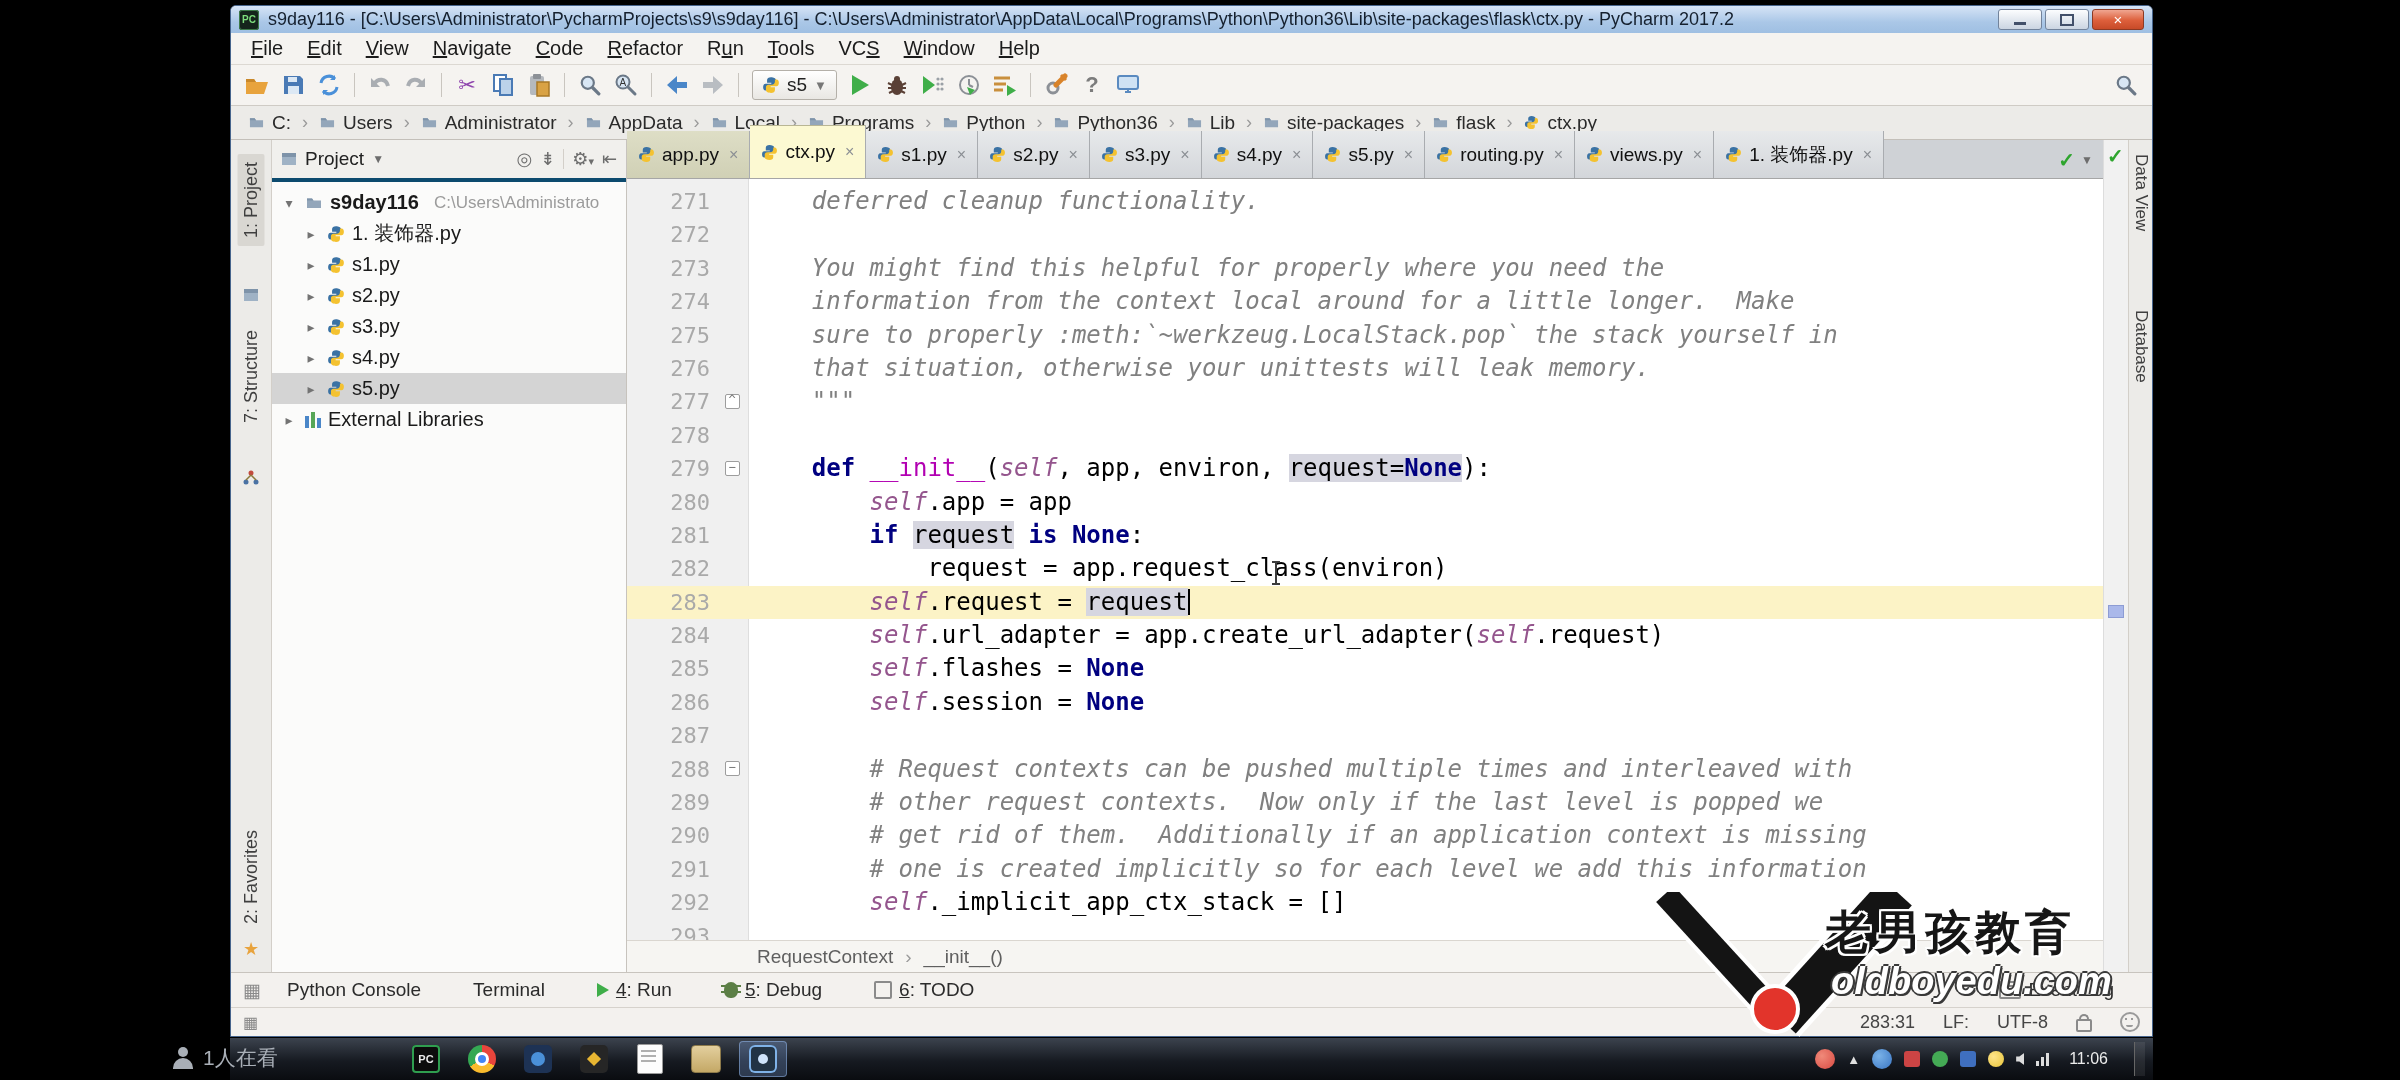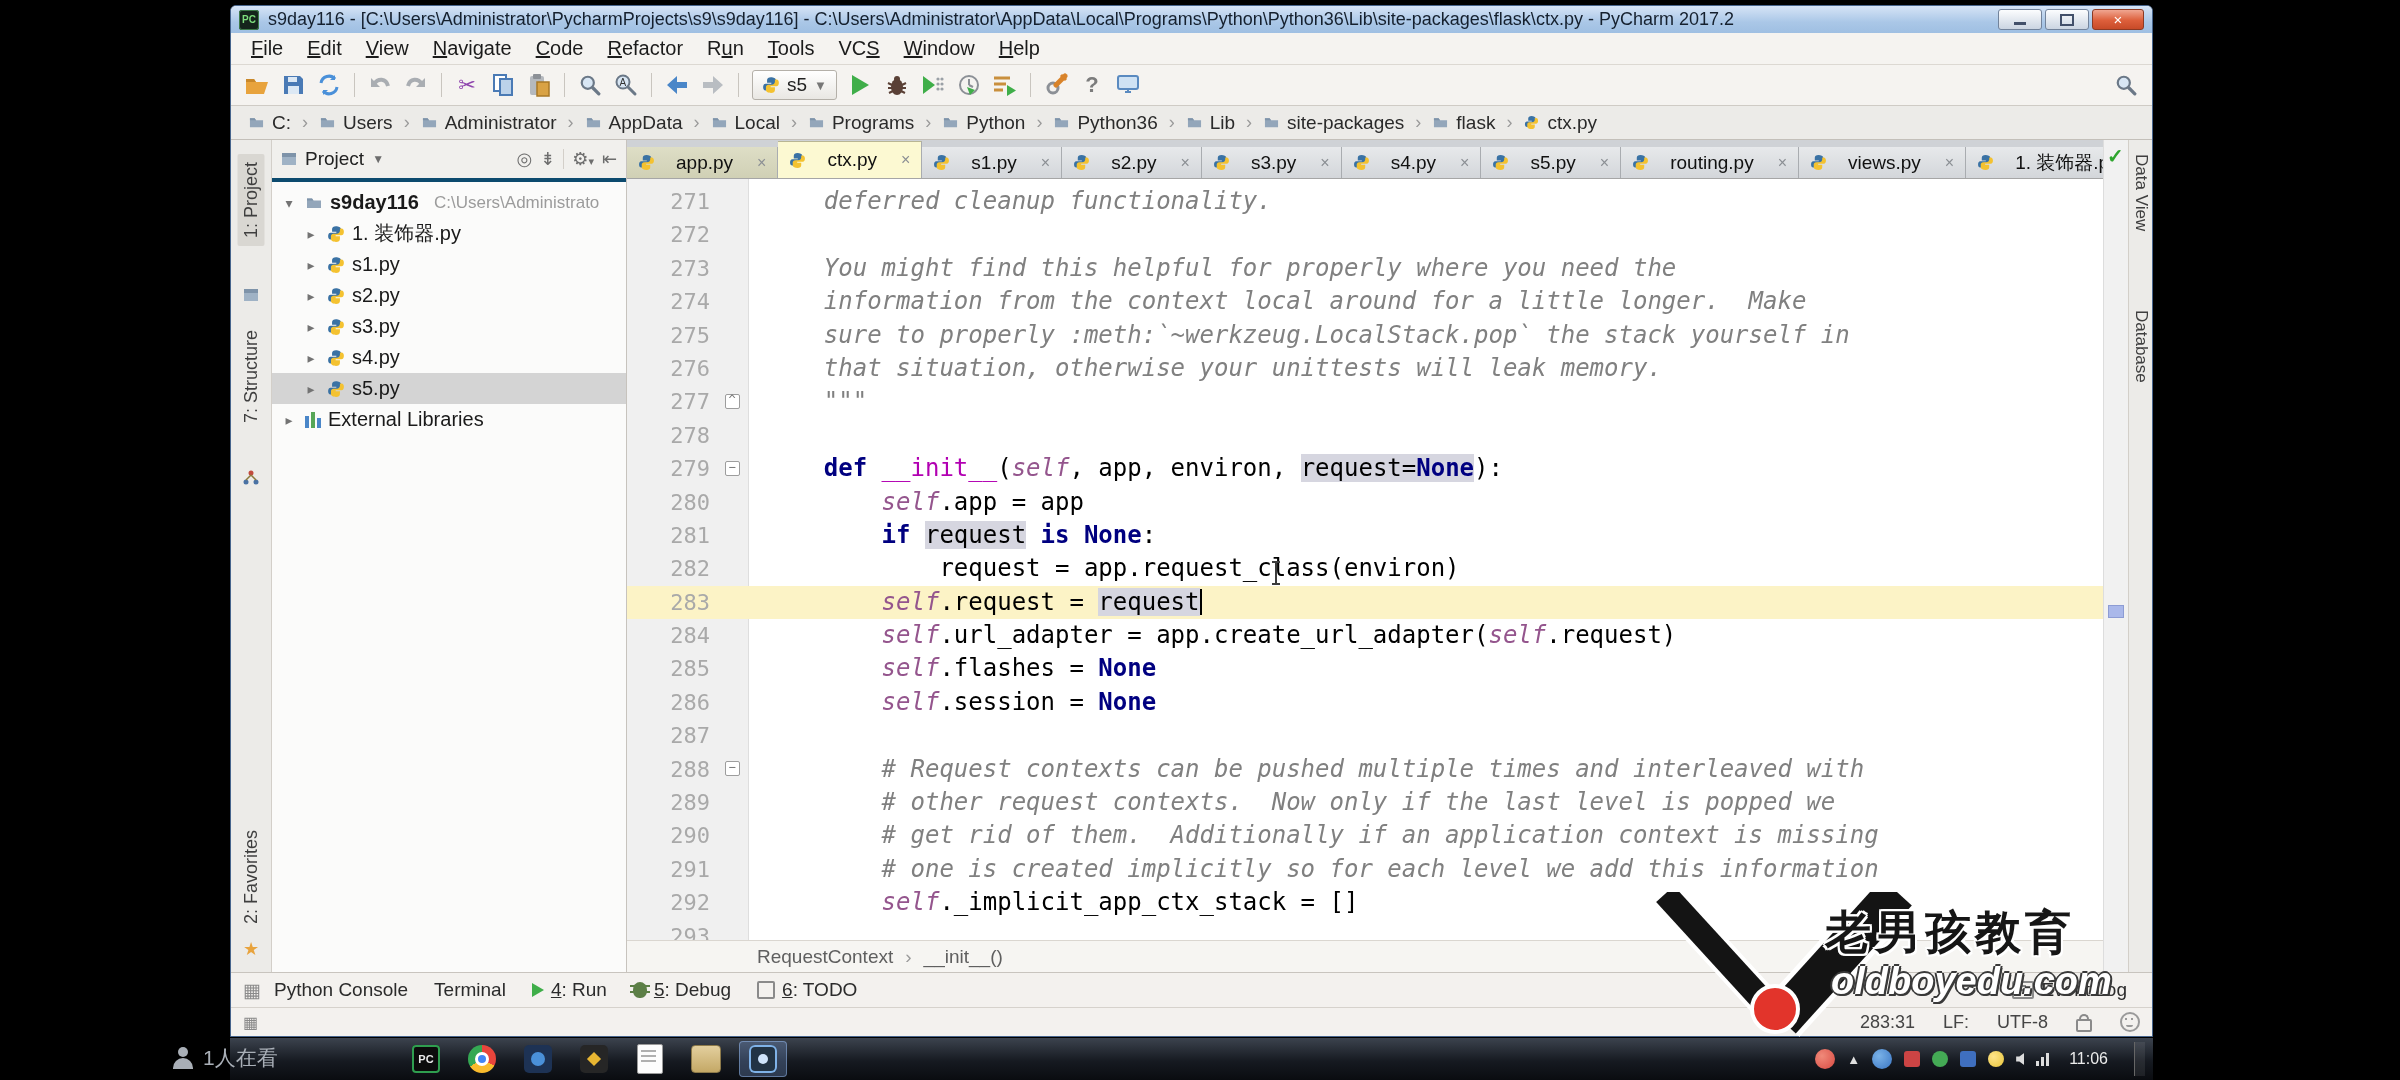--- a/index.html
+++ b/index.html
@@ -69,36 +69,36 @@
   .boldname{font-weight:bold;}
   .libico{display:flex;gap:2px;align-items:flex-end;height:16px;}
   .libico i{width:4px;background:#4a86c8;display:block;}
   .libico i:nth-child(2){background:#57a657;height:16px;}
   .libico i:nth-child(1){height:12px;}
   .libico i:nth-child(3){height:10px;background:#4a86c8;}
 
   
   .ecol{flex:1;display:flex;flex-direction:column;min-width:0;}
   .tabbar{height:38px;flex:none;background:#cfd2d6;display:flex;align-items:flex-end;border-bottom:1px solid #a6a6a6;}
-  .tab{height:31px;display:flex;align-items:center;gap:21px;padding:0 11px;font-size:19px;color:#111;
+  .tab{height:31px;display:flex;align-items:center;gap:7px;padding:8px 11px;font-size:19px;color:#111;
        background:linear-gradient(#e7e9eb,#d3d6da);border-right:1px solid #a9acb0;white-space:nowrap;}
   .tab.khaki{background:linear-gradient(#dedec6,#d0d0b5);}
   .tab.active{background:#fcf9d2;height:36px;border-top:1px solid #b9b694;}
   .tclose{color:#8b8f94;font-size:16px;margin-left:3px;}
   .tabright{margin-left:auto;display:flex;align-items:center;gap:6px;padding:0 10px 6px 0;}
   .okcheck{color:#2ea52e;font-size:20px;font-weight:bold;}
 
   .editor{flex:1;position:relative;overflow:hidden;background:linear-gradient(90deg,#f0f0f0 121px,#dedede 121px,#dedede 122px,#ffffff 122px);
        font-family:"DejaVu Sans Mono",monospace;font-size:24px;}
   #codelines{position:absolute;left:0;top:6px;right:0;}
   .cl{display:flex;height:33.4px;line-height:33.4px;white-space:pre;}
   .cl.cur{background:#fcf3c6;}
   .gn{width:83px;flex:none;text-align:right;color:#a9a9a9;font-size:22px;padding-right:6px;}
   .fold{width:32px;flex:none;position:relative;color:#8f8f8f;font-size:14px;text-align:center;line-height:30px;}
-  .code{flex:1;padding-left:18px;}
+  .code{flex:1;padding-left:6px;}
   .tok.doc{color:#808080;font-style:italic;}
   .tok.kw{color:#000080;font-weight:bold;}
   .tok.slf{color:#94558D;font-style:italic;}
   .tok.mag{color:#B200B2;}
   .tok.hl{background:#d6d6e0;text-align:right;}
   .caret{display:inline-block;width:2px;height:26px;background:#000;vertical-align:-5px;}
   .ibeam{position:absolute;width:2px;height:24px;background:#3c3c3c;}
   .ibeam:before,.ibeam:after{content:"";position:absolute;left:-3px;width:8px;height:2px;background:#3c3c3c;}
   .ibeam:after{bottom:0;}
   .foldbox{display:inline-block;width:13px;height:13px;border:1px solid #9d9d9d;background:#fff;border-radius:2px;
@@ -107,21 +107,21 @@
   .ebread{height:31px;flex:none;background:#f6f5f2;border-top:1px solid #dad6d0;display:flex;align-items:center;
        padding-left:130px;gap:12px;font-size:19px;color:#5f5f5f;}
   .ebsep{color:#9a9a9a;}
 
   .estripe{width:24px;flex:none;background:#f1f1f1;border-left:1px solid #ddd;position:relative;}
   .emark{position:absolute;left:4px;width:14px;height:11px;background:#aab8ea;border:1px solid #8d9cd4;}
 
   
   .bbar{height:34px;flex:none;background:#f3f1ee;border-top:1px solid #c8c4be;display:flex;align-items:center;
        padding:0 12px;font-size:19px;color:#2b2b2b;}
-  .bitem{display:flex;align-items:center;gap:7px;padding:0 13px;}
+  .bitem{display:flex;align-items:center;gap:7px;padding:0 26px;}
   .gridico{color:#8a8a8a;font-size:19px;}
   .minitri{width:0;height:0;border-left:12px solid #3fae49;border-top:7px solid transparent;border-bottom:7px solid transparent;}
   .todoico{width:14px;height:14px;border:2px solid #8a8a8a;border-radius:2px;}
   .bugdot{width:14px;height:16px;background:#5c7f46;border-radius:50% 50% 45% 45%;position:relative;}
   .bugdot:before{content:"";position:absolute;left:-3px;top:3px;width:20px;height:2px;background:#5c7f46;}
   .bugdot:after{content:"";position:absolute;left:-3px;top:9px;width:20px;height:2px;background:#5c7f46;}
   .evico{width:18px;height:14px;border:2px solid #8a8a8a;border-radius:2px;position:relative;}
   .evico:before{content:"";position:absolute;left:2px;top:2px;width:10px;height:2px;background:#8a8a8a;box-shadow:0 4px 0 #8a8a8a;}
 
   .sbar{height:28px;flex:none;background:#f3f1ee;border-top:1px solid #d6d2cc;display:flex;align-items:center;

